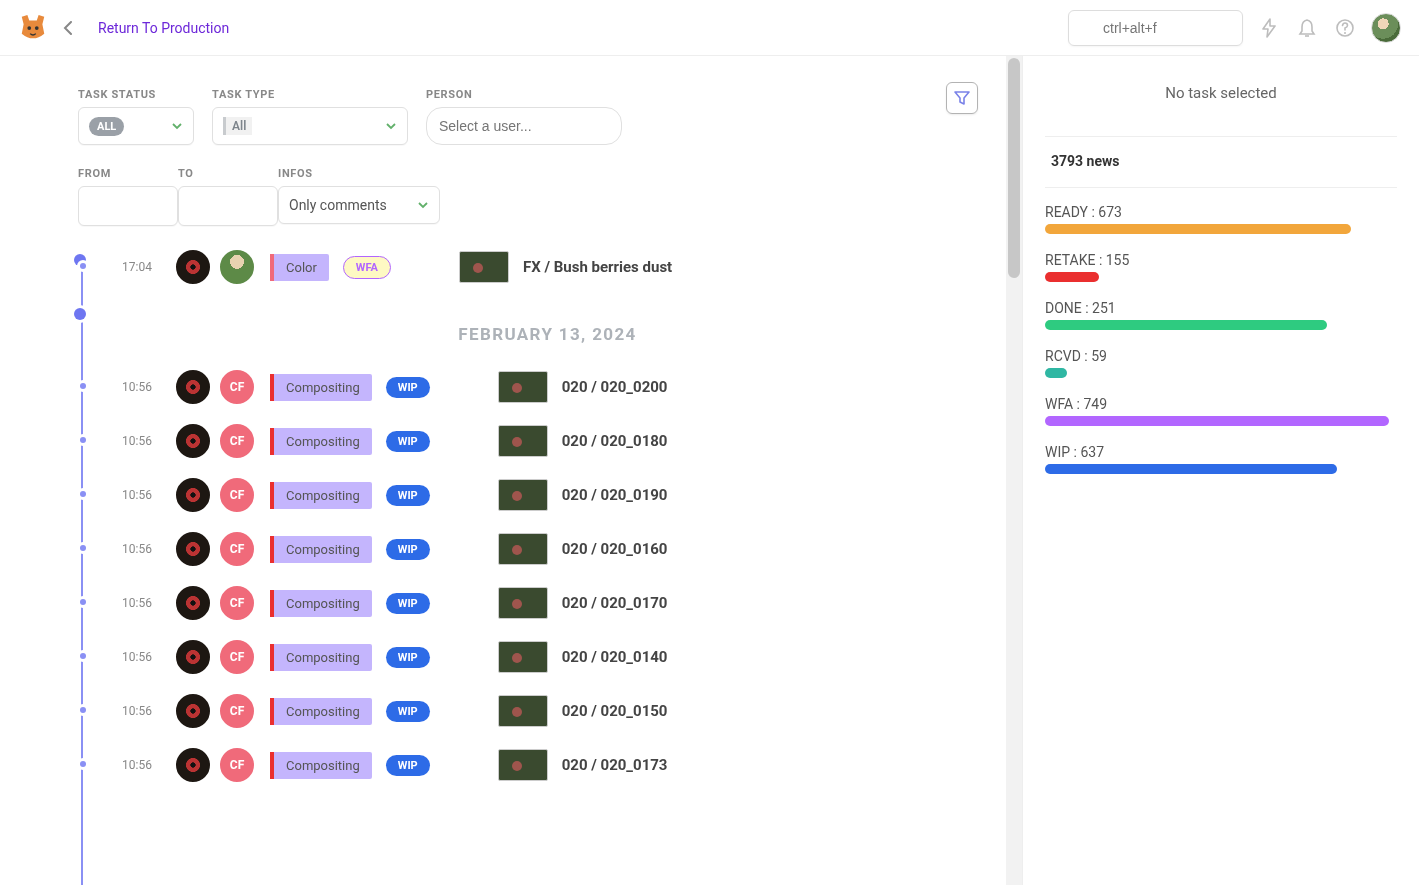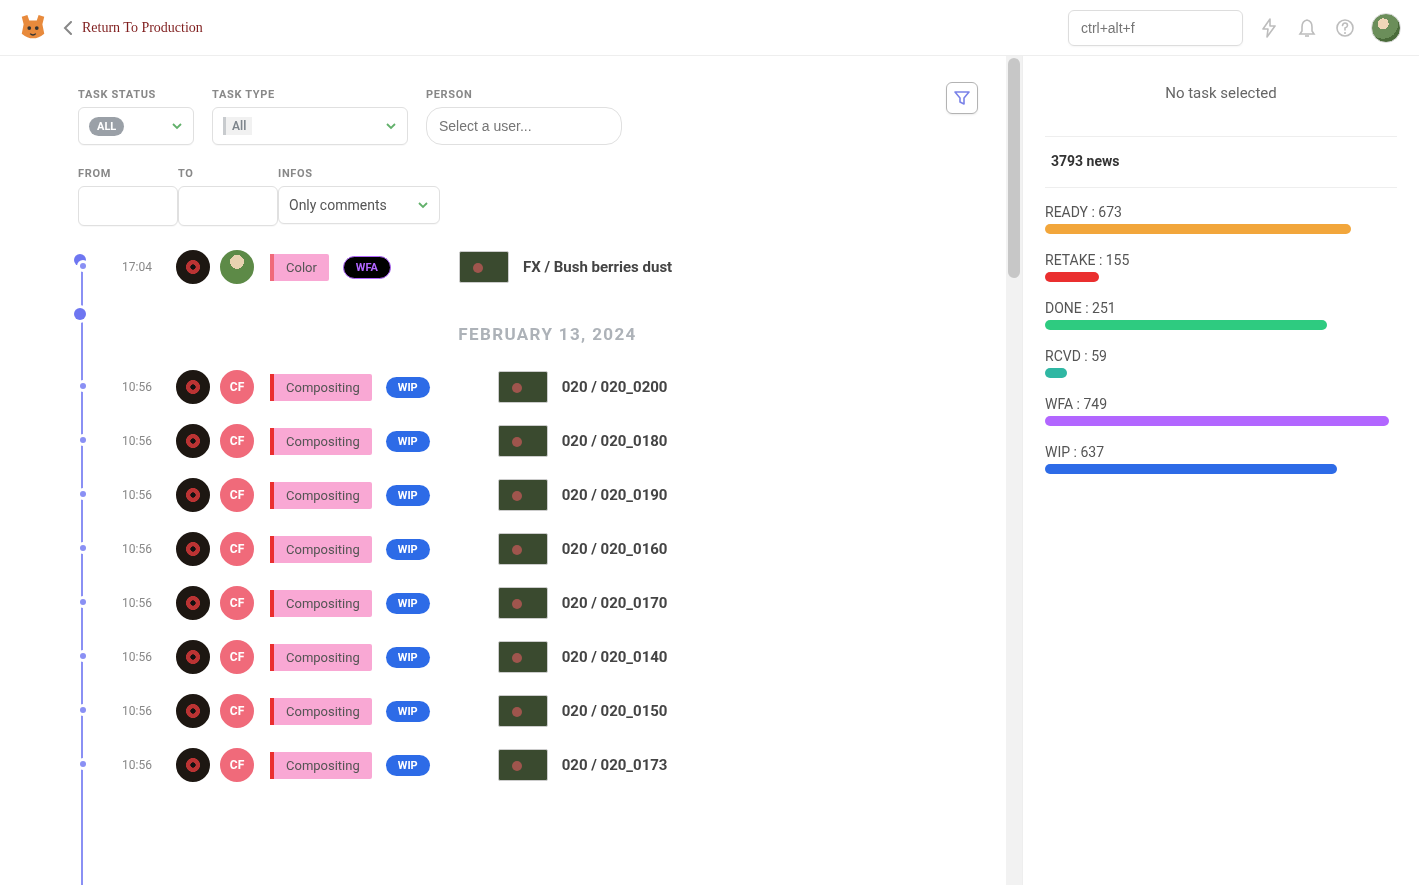--- a/index.html
+++ b/index.html
@@ -18,30 +18,30 @@
     border-bottom: 1px solid #eee;
     display: flex;
     align-items: center;
     padding: 0 18px;
     gap: 14px;
   }
   .logo {
     width: 30px; height: 30px; display:flex; align-items:center; justify-content:center;
   }
   .back-link {
-    display: flex; align-items:center; gap:8px; color:#7f1d1d; cursor:pointer;font-family:Liberation Serif, serif;
+    display: flex; align-items:center; gap:24px; color:#6d28d9; cursor:pointer;
   }
   .spacer { flex:1; }
   .search-box {
     width: 175px;
     height: 36px;
     border: 1px solid #ddd;
     border-radius: 6px;
     display:flex; align-items:center;
-    padding: 0 4px;
+    padding: 0 26px;
     gap: 8px;
     color:#999;
     box-shadow: 0 1px 2px rgba(0,0,0,.04);
   }
   .search-box input {
     border:none; outline:none; flex:1; font-size:14px; color:#333;
     background:transparent;
   }
   .topicon {
     width:24px; height:24px; color:#b8b8b8; display:flex;align-items:center;justify-content:center; cursor:pointer;
@@ -171,30 +171,30 @@
   }
   .av.bot {
     background: radial-gradient(circle at 50% 50%, #111 0 10%, #b33 12% 28%, #1d1712 30% 100%);
   }
   .av.user2 {
     background: radial-gradient(circle at 50% 35%, #e8d2b0 0 25%, #5d8a47 25% 100%);
   }
   .av.cf { background:#f06a7a; }
   .task-pill {
     display:flex; align-items:center; gap:0;
-    background:#f9a8d4; border-radius:2px;
+    background:#c4b5fd; border-radius:2px;
   }
   .task-pill .stripe { width:4px; align-self:stretch; }
   .task-pill .txt { padding: 6px 12px; color:#555; font-size:13px; }
   .badge {
     padding: 4px 12px; border-radius: 12px;
     font-size:11px; font-weight:700;
   }
   .badge-wfa {
-    border:1.5px solid #b266ff; color:#b266ff; background:#000000;
+    border:1.5px solid #b266ff; color:#b266ff; background:#fef9c3;
   }
   .badge-wip {
     background:#2d6be7; color:#fff;
   }
   .thumb {
     width:50px; height:32px;
     background:#3a4a2f;
     border:1px solid #ccc;
     border-radius:2px;
     position:relative;

